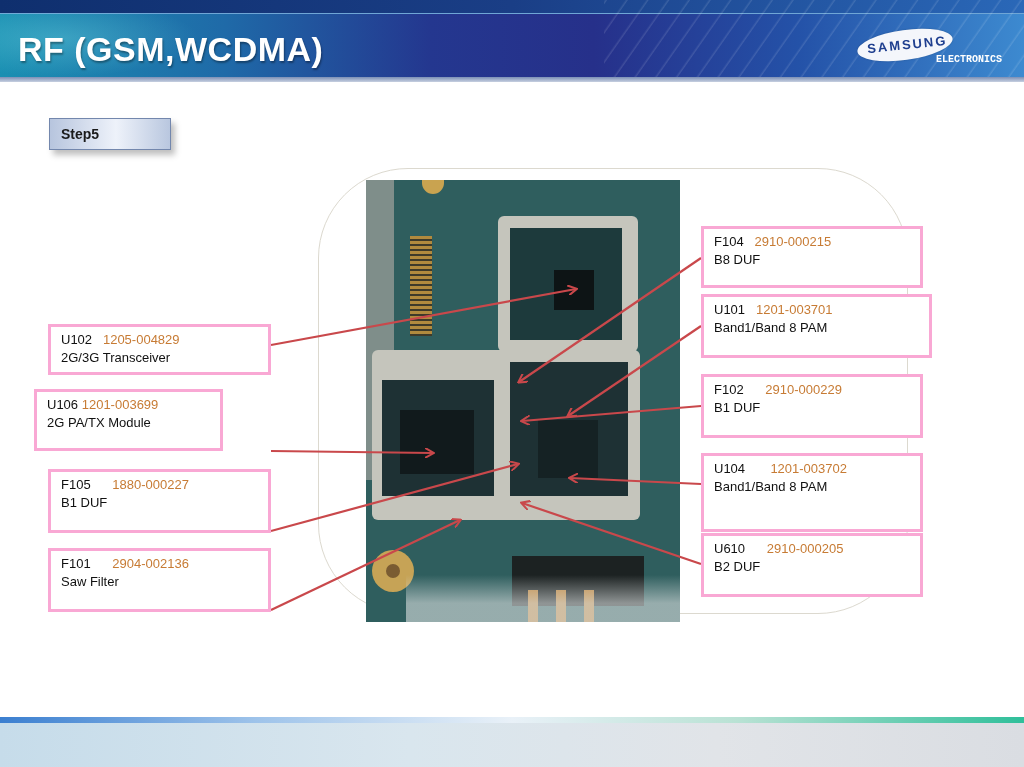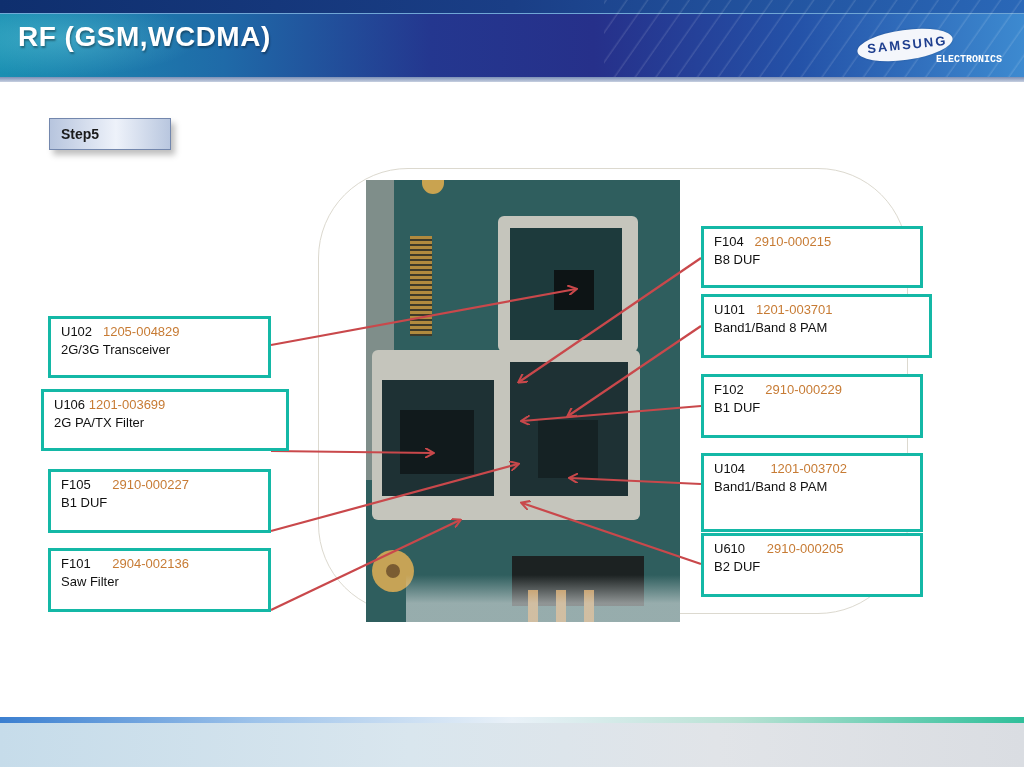--- a/index.html
+++ b/index.html
@@ -25,22 +25,22 @@
   }
   .header .streaks {
     position:absolute; right:0; top:0; width:420px; height:100%;
     background:repeating-linear-gradient(-55deg, rgba(255,255,255,0) 0px, rgba(255,255,255,0) 14px, rgba(255,255,255,0.12) 15px, rgba(255,255,255,0) 17px);
   }
   .header .glow {
     position:absolute; left:0; top:13px; width:200px; height:64px;
     background:radial-gradient(ellipse at 30% 40%, rgba(120,220,230,0.35), rgba(0,0,0,0) 70%);
   }
   .title {
-    position:absolute; left:18px; top:21px; color:#ffffff;
-    font-size:28px; font-weight:bold; letter-spacing:0.5px;
+    position:absolute; left:18px; top:30px; color:#ffffff;
+    font-size:34px; font-weight:bold; letter-spacing:0.5px;
     text-shadow:1px 2px 2px rgba(0,0,0,0.35);
   }
   .logo { position:absolute; right:22px; top:30px; width:145px; height:40px; }
   .logo .oval {
     position:absolute; left:0; top:0; width:96px; height:30px;
     background:#f4f6fb; border-radius:50%;
     transform:rotate(-8deg);
     box-shadow:0 0 2px rgba(0,0,0,0.2);
   }
   .logo .brand {
@@ -84,21 +84,21 @@
   .pcb .conn { position:absolute; left:44px; top:56px; width:22px; height:100px; background:repeating-linear-gradient(180deg,#b18a3e 0 3px,#3e3a2a 3px 5px); }
   .pcb .pad1 { position:absolute; left:56px; top:0px; width:22px; height:14px; background:#c9a350; border-radius:0 0 12px 12px; }
   .pcb .pad2 { position:absolute; left:6px; top:370px; width:42px; height:42px; background:#c6a356; border-radius:50%; }
   .pcb .pad2::after { content:""; position:absolute; left:14px; top:14px; width:14px; height:14px; border-radius:50%; background:#7a5c32; }
   .pcb .batt { position:absolute; left:146px; top:376px; width:132px; height:50px; background:#1c2222; }
   .pcb .pin { position:absolute; top:410px; width:10px; height:32px; background:#c08a44; }
   .pcb .fog { position:absolute; left:40px; top:395px; width:274px; height:47px; background:linear-gradient(180deg,rgba(220,225,225,0) 0%,rgba(220,225,225,0.6) 60%); }
   
   .callout {
     position:absolute; width:218px; height:58px; background:#ffffff;
-    border:3px solid #14b8a6; box-sizing:border-box;
+    border:3px solid #f9a8d4; box-sizing:border-box;
     font-size:13px; color:#111;
   }
   .callout .l1 { position:absolute; left:10px; top:5px; white-space:pre; }
   .callout .code { color:#c77b34; }
   .callout .l2 { position:absolute; left:10px; top:23px; }
   svg.arrows { position:absolute; left:0; top:0; width:1024px; height:767px; pointer-events:none; }
   
   .footer-line {
     position:absolute; left:0; top:717px; width:1024px; height:6px;
     background:linear-gradient(90deg,#3b7fd0 0%,#9ec3ea 25%,#e9f1f8 50%,#b9e2d4 72%,#2fbf9a 100%);
@@ -166,30 +166,30 @@
     <line x1="271" y1="531" x2="518" y2="464"></line>
     <line x1="271" y1="610" x2="460" y2="520"></line>
     <line x1="701" y1="258" x2="519" y2="382"></line>
     <line x1="701" y1="326" x2="568" y2="416"></line>
     <line x1="701" y1="406" x2="522" y2="421"></line>
     <line x1="701" y1="484" x2="570" y2="478"></line>
     <line x1="701" y1="564" x2="522" y2="503"></line>
   </g>
 </svg>
 
-<div class="callout" style="left:48px;top:316px;width:223px;height:62px">
+<div class="callout" style="left:48px;top:324px;width:223px;height:51px">
   <div class="l1"><span>U102</span><span>   </span><span class="code">1205-004829</span></div>
   <div class="l2">2G/3G Transceiver</div>
 </div>
-<div class="callout" style="left:41px;top:389px;width:248px;height:62px">
+<div class="callout" style="left:34px;top:389px;width:189px;height:62px">
   <div class="l1"><span>U106</span><span> </span><span class="code">1201-003699</span></div>
-  <div class="l2">2G PA/TX Filter</div>
+  <div class="l2">2G PA/TX Module</div>
 </div>
 <div class="callout" style="left:48px;top:469px;width:223px;height:64px">
-  <div class="l1"><span>F105</span><span>      </span><span class="code">2910-000227</span></div>
+  <div class="l1"><span>F105</span><span>      </span><span class="code">1880-000227</span></div>
   <div class="l2">B1 DUF</div>
 </div>
 <div class="callout" style="left:48px;top:548px;width:223px;height:64px">
   <div class="l1"><span>F101</span><span>      </span><span class="code">2904-002136</span></div>
   <div class="l2">Saw Filter</div>
 </div>
 
 <div class="callout" style="left:701px;top:226px;width:222px;height:62px">
   <div class="l1"><span>F104</span><span>   </span><span class="code">2910-000215</span></div>
   <div class="l2">B8 DUF</div>

